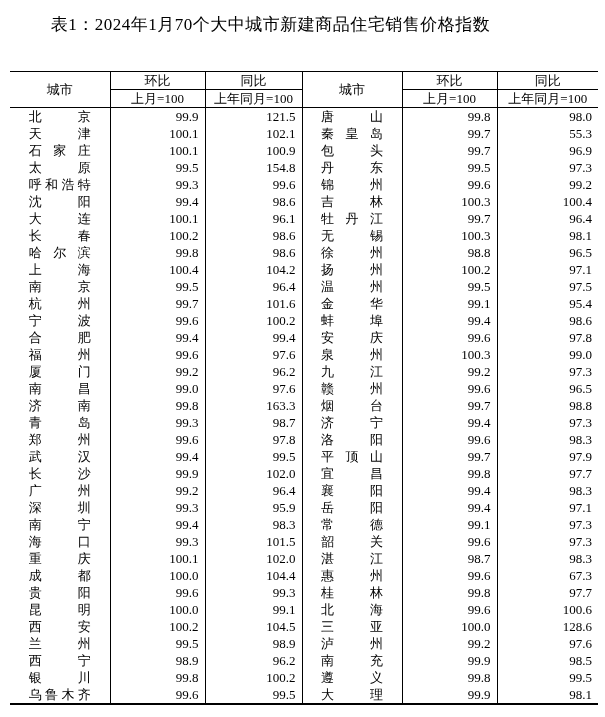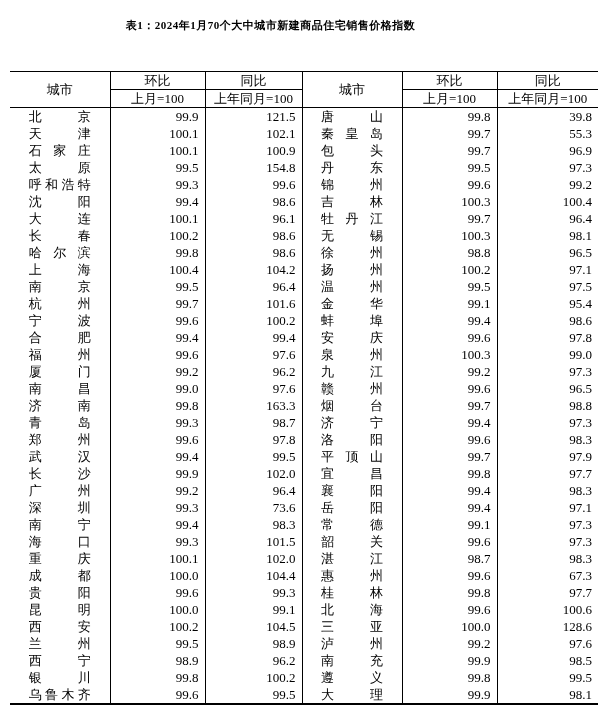--- a/index.html
+++ b/index.html
@@ -3,21 +3,21 @@
 <meta charset="utf-8">
 <style>
   html,body{margin:0;padding:0;}
   body{
     width:605px;height:717px;position:relative;background:#ffffff;color:#000;
     font-family:"Liberation Serif","DejaVu Serif",serif;
     overflow:hidden;
   }
   .title{
     position:absolute;top:14px;left:0;width:541px;
-    text-align:center;font-weight:bold;font-size:11px;line-height:22px;
+    text-align:center;font-weight:normal;font-size:17px;line-height:22px;
     letter-spacing:0.5px;
   }
   table.idx{
     position:absolute;top:71px;left:10px;width:588px;
     border-collapse:collapse;table-layout:fixed;
   }
   .idx th,.idx td{
     padding:0;margin:0;font-weight:normal;font-size:13px;line-height:17px;
     height:17px;vertical-align:middle;white-space:nowrap;overflow:hidden;
   }
@@ -77,21 +77,21 @@
         </td>
         <td class="num vr">99.9</td>
         <td class="num vr">121.5</td>
         <td class="vr">
           <div class="city-box js-justify">
             <span>唐</span>
             <span>山</span>
           </div>
         </td>
         <td class="num vr">99.8</td>
-        <td class="num">39.8</td>
+        <td class="num">98.0</td>
       </tr>
       <tr>
         <td class="vr">
           <div class="city-box js-justify">
             <span>天</span>
             <span>津</span>
           </div>
         </td>
         <td class="num vr">100.1</td>
         <td class="num vr">102.1</td>
@@ -490,21 +490,21 @@
         <td class="num">98.3</td>
       </tr>
       <tr>
         <td class="vr">
           <div class="city-box js-justify">
             <span>深</span>
             <span>圳</span>
           </div>
         </td>
         <td class="num vr">99.3</td>
-        <td class="num vr">73.6</td>
+        <td class="num vr">95.9</td>
         <td class="vr">
           <div class="city-box js-justify">
             <span>岳</span>
             <span>阳</span>
           </div>
         </td>
         <td class="num vr">99.4</td>
         <td class="num">97.1</td>
       </tr>
       <tr>

